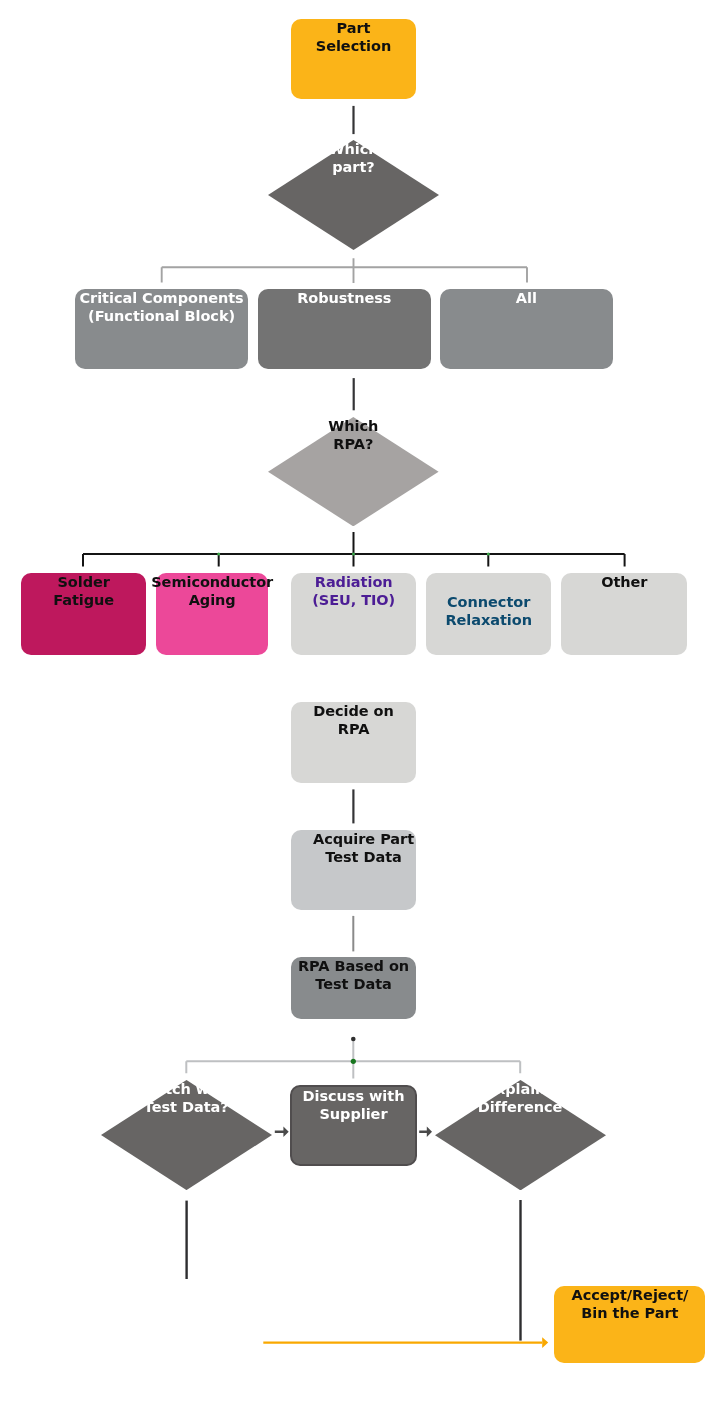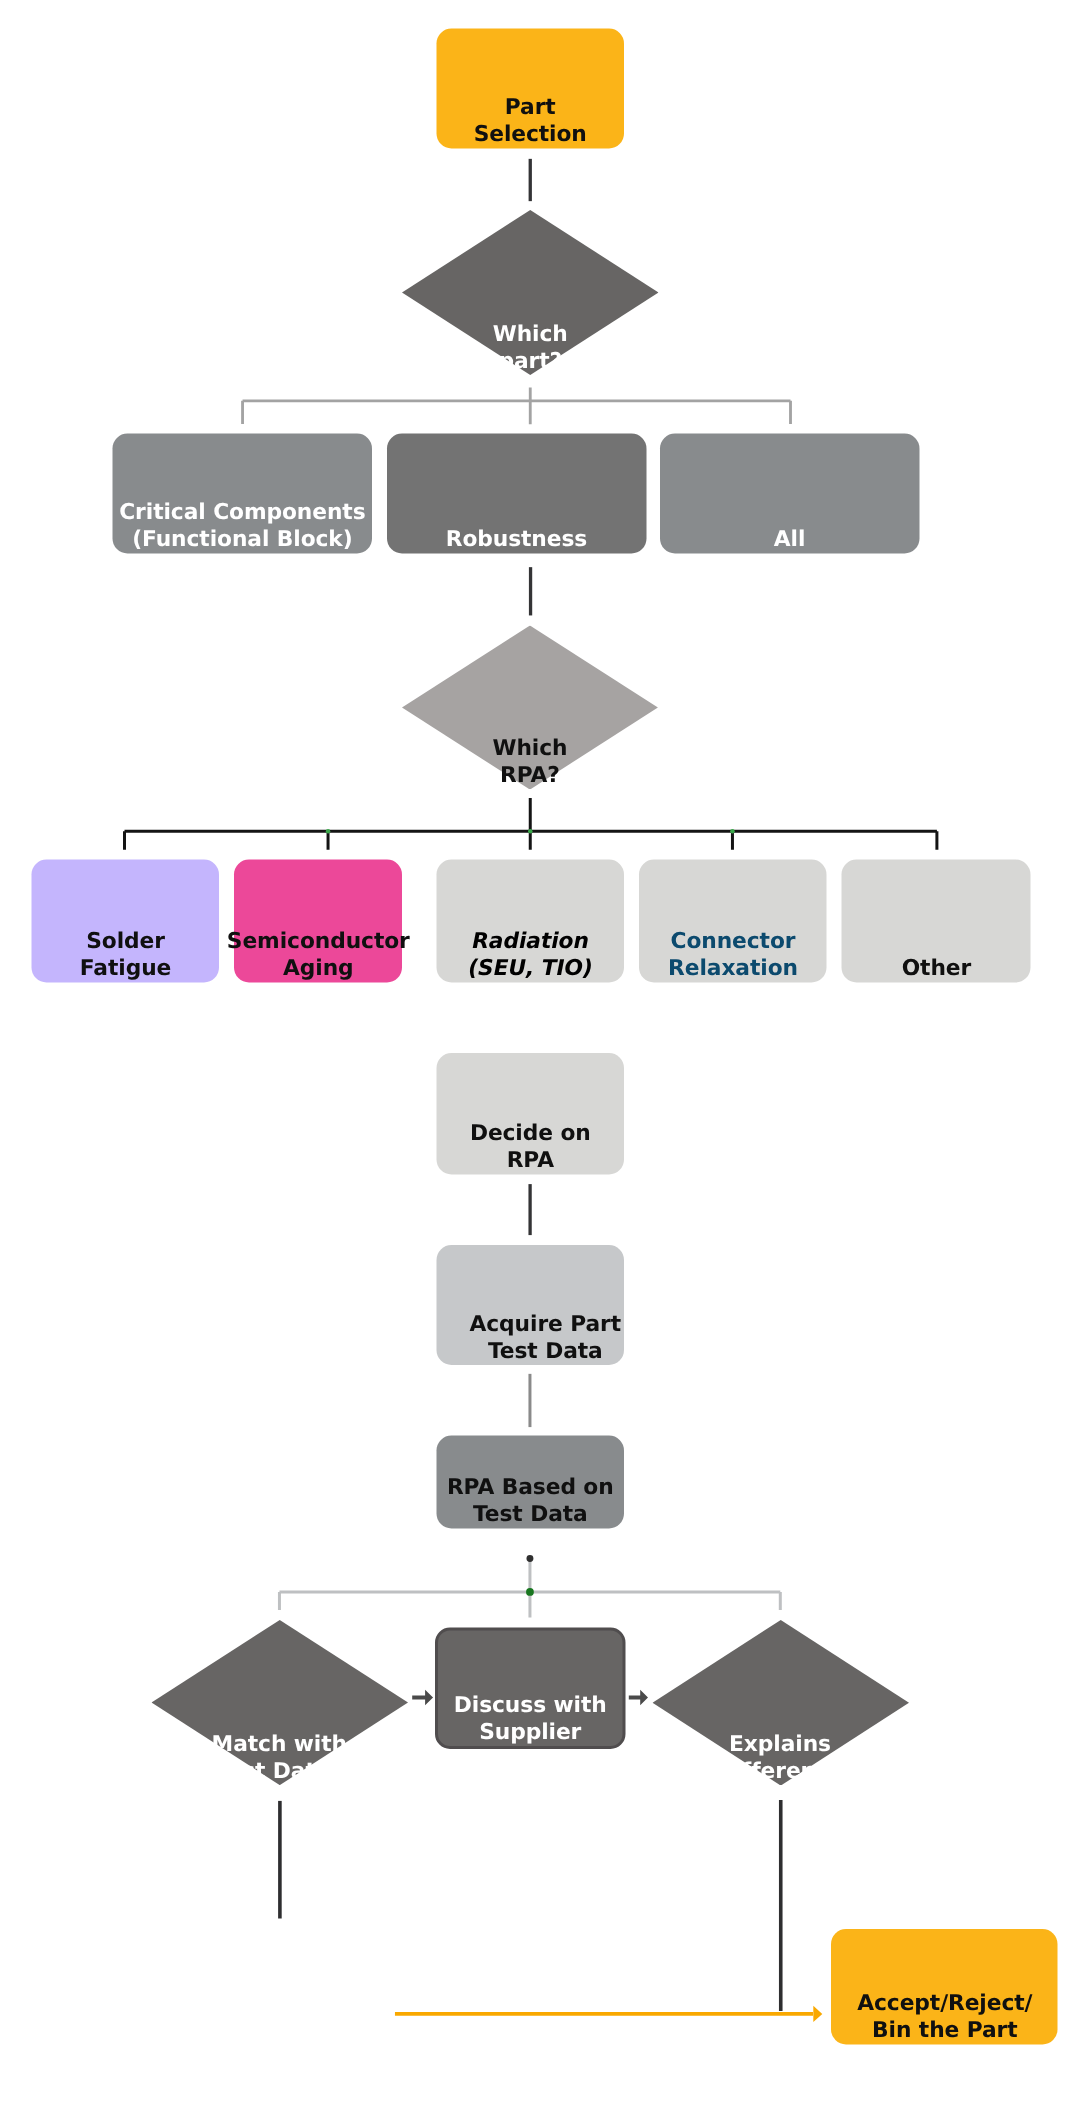--- a/index.html
+++ b/index.html
@@ -3,21 +3,21 @@
 <meta charset="utf-8">
 <title>Part Selection RPA Flowchart</title>
 <style>
   html,body{margin:0;padding:0;background:#ffffff;}
   body{width:713px;height:1413px;position:relative;overflow:hidden;
        font-family:"DejaVu Sans",sans-serif;-webkit-font-smoothing:antialiased;}
   #stage{position:absolute;left:0;top:0;width:713px;height:1413px;background:#fff;}
 
   svg#edges{position:absolute;left:0;top:0;width:713px;height:1413px;overflow:visible;}
 
-  .node{position:absolute;display:flex;align-items:flex-end;justify-content:center;
+  .node{position:absolute;display:flex;align-items:flex-start;justify-content:center;
         box-sizing:border-box;}
   .node .lbl{white-space:pre-line;text-align:center;font-weight:700;
              font-size:14.5px;line-height:18px;letter-spacing:-0.05px;}
   .rbox{border-radius:10px;}
   .dia{background:transparent;}
   .dia .dshape{position:absolute;left:0;top:0;width:100%;height:100%;}
   .dia .lbl{position:relative;z-index:2;}
 </style>
 </head>
 <body>
@@ -89,32 +89,32 @@
 </div>
 
 <div class="node dia" style="left:268px;top:416.7px;width:170.6px;height:109.4px;">
   <svg class="dshape" viewBox="0 0 171 110" preserveAspectRatio="none">
     <polygon points="85.5,0 171,55 85.5,110 0,55" fill="#A6A3A2"></polygon>
   </svg>
   <span class="lbl" style="color: rgb(16, 16, 16);">Which
 RPA?</span>
 </div>
 
-<div class="node rbox" style="left: 21.2px; top: 573px; width: 125px; height: 81.5px; border-radius: 10px; background-color: #c4b5fd;">
+<div class="node rbox" style="left: 21.2px; top: 573px; width: 125px; height: 81.5px; border-radius: 10px; background-color: #be185d;">
   <span class="lbl" style="color: rgb(16, 16, 16);">Solder
 Fatigue</span>
 </div>
 
 <div class="node rbox" style="left: 156.2px; top: 573px; width: 112px; height: 81.5px; border-radius: 10px; background-color: #ec4899;">
   <span class="lbl" style="color: rgb(16, 16, 16);">Semiconductor
 Aging</span>
 </div>
 
 <div class="node rbox" style="left: 291.2px; top: 573px; width: 125px; height: 81.5px; border-radius: 10px; background-color: rgb(215, 215, 213);">
-  <span class="lbl" style="color: #000000; font-style: italic;">Radiation
+  <span class="lbl" style="color: #4c1d95;">Radiation
 (SEU, TIO)</span>
 </div>
 
 <div class="node rbox" style="left: 426.2px; top: 573px; width: 125px; height: 81.5px; border-radius: 10px; background-color: rgb(215, 215, 213);">
   <span class="lbl" style="color: #0c4a6e; margin-top: 20px;">Connector
 Relaxation</span>
 </div>
 
 <div class="node rbox" style="left: 561.3px; top: 573px; width: 126px; height: 81.5px; border-radius: 10px; background-color: rgb(215, 215, 213);">
   <span class="lbl" style="color: rgb(16, 16, 16);">Other</span>
@@ -137,21 +137,21 @@
 
 <div class="node dia" style="left:100.7px;top:1080.1px;width:171px;height:110.1px;">
   <svg class="dshape" viewBox="0 0 171 110" preserveAspectRatio="none">
     <polygon points="85.5,0 171,55 85.5,110 0,55" fill="#676564"></polygon>
   </svg>
   <span class="lbl" style="color: rgb(255, 255, 255);">Match with
 Test Data?</span>
 </div>
 
 <div class="node rbox" style="left: 290.4px; top: 1085.3px; width: 126.2px; height: 80.3px; border: 2px solid rgb(80, 77, 78); border-radius: 10px; background-color: rgb(103, 101, 100);">
-  <span class="lbl" style="color: rgb(255, 255, 255); margin-top: 20px;">Discuss with
+  <span class="lbl" style="color: rgb(255, 255, 255);">Discuss with
 Supplier</span>
 </div>
 
 <div class="node dia" style="left:434.5px;top:1079.8px;width:171px;height:110.4px;">
   <svg class="dshape" viewBox="0 0 171 110" preserveAspectRatio="none">
     <polygon points="85.5,0 171,55 85.5,110 0,55" fill="#676564"></polygon>
   </svg>
   <span class="lbl" style="color: rgb(255, 255, 255);">Explains
 Difference</span>
 </div>

